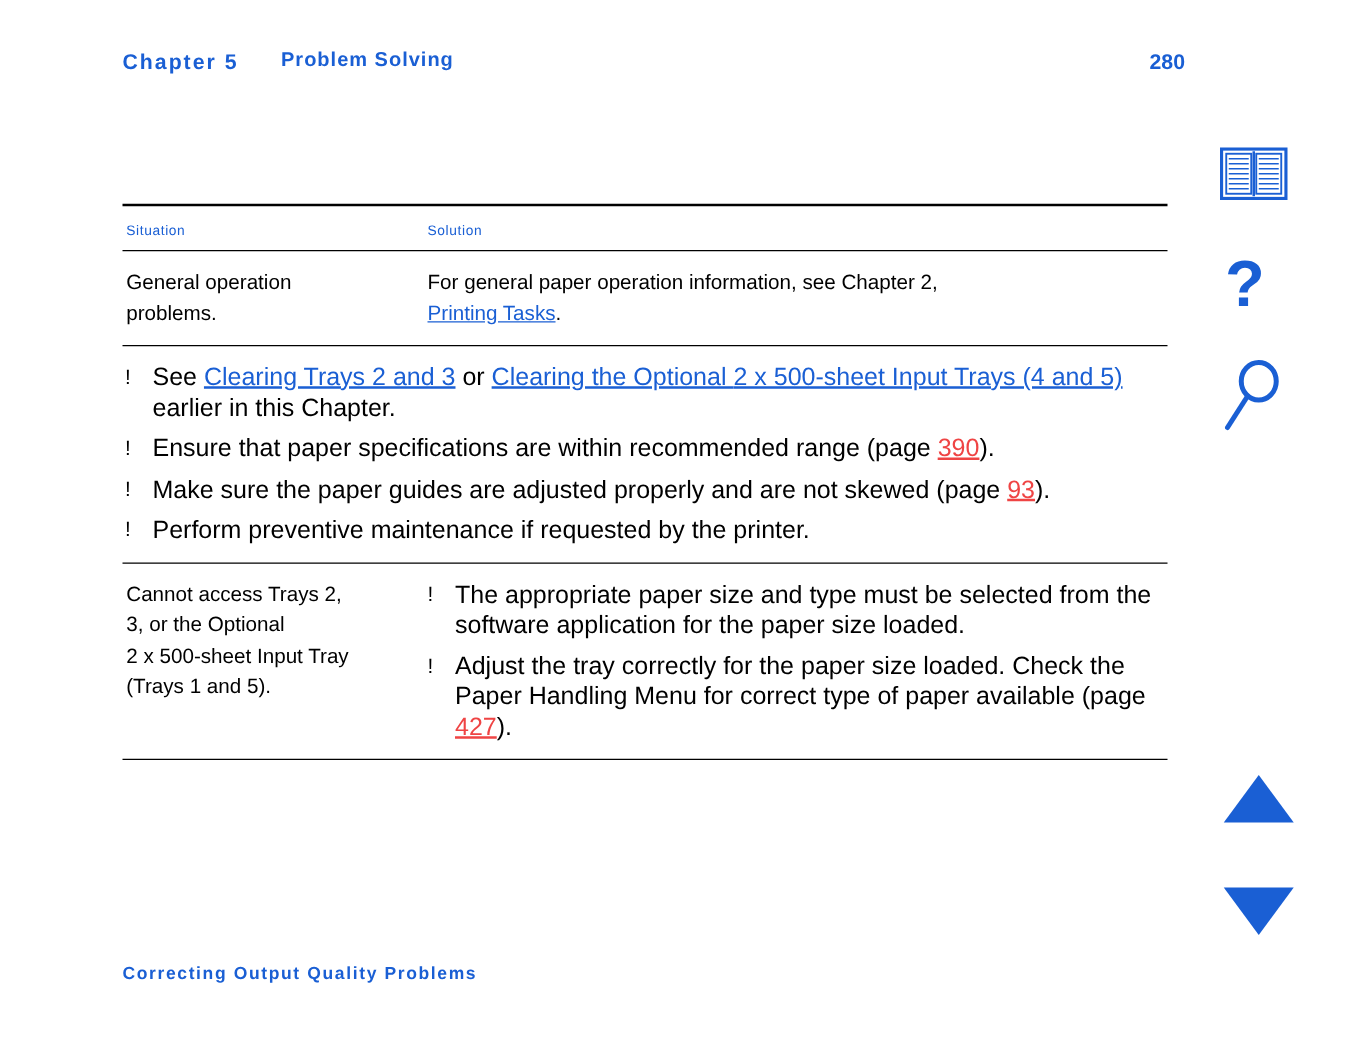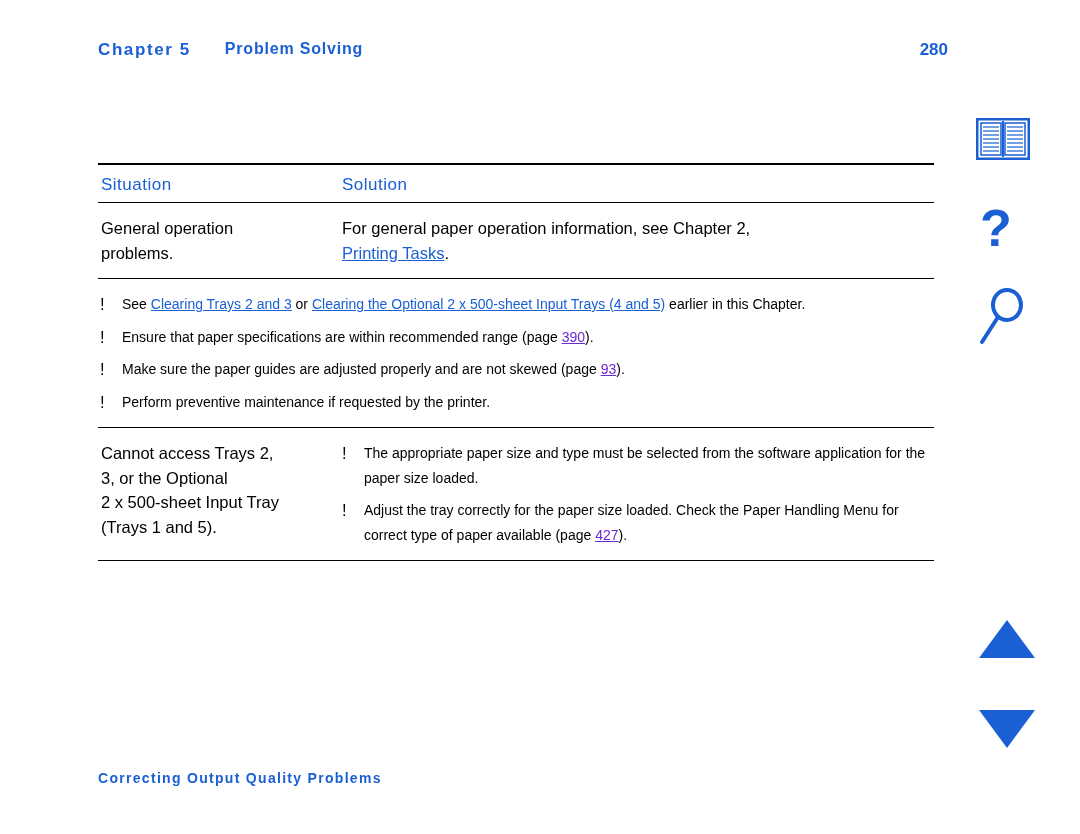--- a/index.html
+++ b/index.html
@@ -88,21 +88,21 @@
   .col-solution {
     flex: 1 1 auto;
     padding-left: 2px;
   }
   .head-row {
     padding-top: 5px;
     padding-bottom: 7px;
   }
   .head-cell {
     color: #1a5fd4;
-    font-size: 17px;
+    font-size: 11px;
     letter-spacing: 0.5px;
   }
   .hr-thin {
     width: 836px;
     height: 1px;
     background: #000000;
     margin: 0;
   }
   .body-row {
     padding-top: 13px;
@@ -111,37 +111,37 @@
   .cell-text {
     font-size: 16.5px;
     color: #000000;
     line-height: 24.5px;
   }
   .link {
     color: #1a5fd4;
     text-decoration: underline;
   }
   .pagelink {
-    color: #6d28d9;
+    color: #ef4444;
     text-decoration: underline;
   }
   .bullet-line {
     display: flex;
     align-items: flex-start;
     line-height: 24.5px;
   }
   .bullet {
     flex: 0 0 22px;
     font-size: 16.5px;
     color: #000000;
     line-height: 24.5px;
   }
   .bullet-body {
     flex: 1 1 auto;
-    font-size: 14px;
+    font-size: 20px;
     color: #000000;
     line-height: 24.5px;
   }
   .spacer-8 { height: 8px; }
 
   
   .footer {
     position: absolute;
     left: 98px;
     top: 770px;

